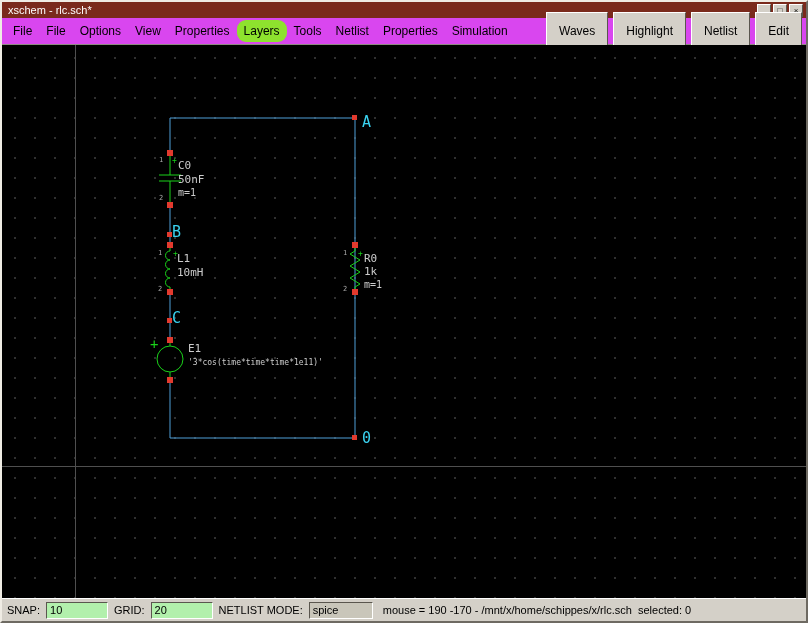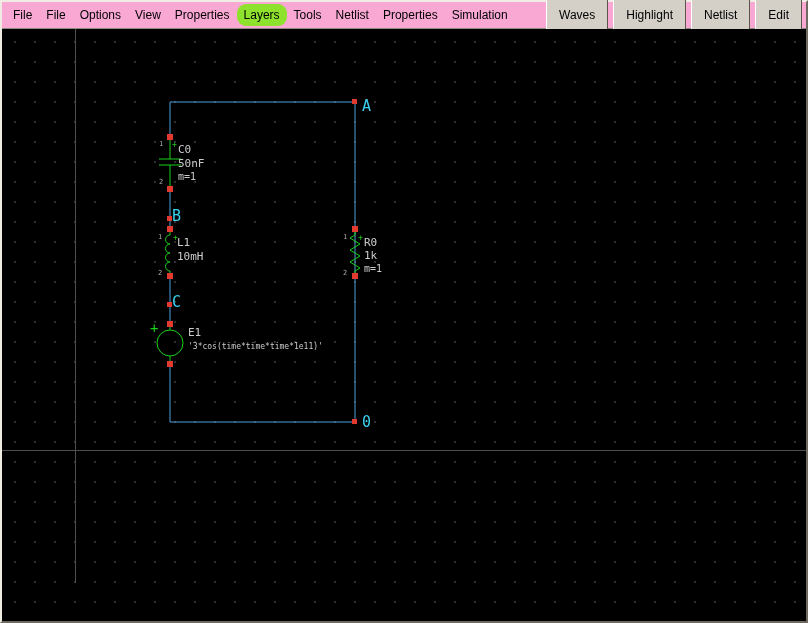--- a/index.html
+++ b/index.html
@@ -6,21 +6,21 @@
   body{width:808px;height:623px;overflow:hidden;font-family:"Liberation Sans",sans-serif;background:#555;}
   .window{width:808px;height:623px;display:flex;flex-direction:column;background:#d4d0c8;
           border:2px solid;border-color:#efece4 #6e6a62 #6e6a62 #efece4;box-sizing:border-box;}
   
   .titlebar{height:16px;background:#7a2a1c;display:flex;align-items:center;padding:0 3px 0 6px;flex:0 0 auto;}
   .titlebar .title{flex:1;color:#fff;font-size:11px;line-height:16px;white-space:nowrap;}
   .winbtn{width:14px;height:13px;margin-left:2px;background:#d4d0c8;border:1px solid;
           border-color:#ffffff #5a564e #5a564e #ffffff;font-size:8px;line-height:11px;text-align:center;
           color:#000;box-sizing:border-box;cursor:default;}
   
-  .menubar{height:26px;background:#f9a8d4;display:flex;align-items:center;font-size:12px;color:#000;
+  .menubar{height:26px;background:#d946ef;display:flex;align-items:center;font-size:12px;color:#000;
            padding:0 4px;border-bottom:1px solid #8f8b83;flex:0 0 auto;}
   .mi{padding:4px 7px;white-space:nowrap;}
   .mi.hl{background:#8ee22e;border-radius:9px;}
   .mspacer{flex:1;}
   .mbtn{background:#d4d0c8;border:1px solid;border-color:#ffffff #5a564e #5a564e #ffffff;
         font:12px "Liberation Sans",sans-serif;padding:11px 12px;margin-left:5px;white-space:nowrap;}
   
   .canvas{position:relative;flex:1;background-color:#000;overflow:hidden;
           background-image:radial-gradient(#303030 1px,transparent 1.3px);
           background-size:20px 20px;background-position:3px 3px;}
@@ -40,20 +40,26 @@
   .green{background:#b2f0ac;width:62px;}
   .mode{background:#c9c6ba;width:64px;}
   .slabel{white-space:nowrap;}
   .info{white-space:pre;margin-left:4px;}
 </style>
 </head>
 <body>
 
 <div class="window">
 
+  <div class="titlebar">
+    <span class="title">xschem - rlc.sch*</span>
+    <span class="winbtn"><span>_</span></span>
+    <span class="winbtn"><span>□</span></span>
+    <span class="winbtn"><span>×</span></span>
+  </div>
 
   <div class="menubar">
     <span class="mi">File</span>
     <span class="mi">File</span>
     <span class="mi">Options</span>
     <span class="mi">View</span>
     <span class="mi">Properties</span>
     <span class="mi hl">Layers</span>
     <span class="mi">Tools</span>
     <span class="mi">Netlist</span>
@@ -129,14 +135,23 @@
       <text class="plus" x="356" y="211" font-size="8">+</text>
       <text class="tiny" x="341" y="246">2</text>
 
       <text class="netlab" x="360" y="82">A</text>
       <text class="netlab" x="170" y="192">B</text>
       <text class="netlab" x="170" y="278">C</text>
       <text class="netlab" x="360" y="398">0</text>
     </svg>
   </div>
 
+  <div class="statusbar">
+    <span class="slabel">SNAP:</span>
+    <input class="sinput green" type="text" value="10" style="">
+    <span class="slabel">GRID:</span>
+    <input class="sinput green" type="text" value="20" style="">
+    <span class="slabel">NETLIST MODE:</span>
+    <input class="sinput mode" type="text" value="spice" style="">
+    <span class="info">mouse = 190 -170 - /mnt/x/home/schippes/x/rlc.sch  selected: 0</span>
+  </div>
 
 </div>
 
 </body></html>

